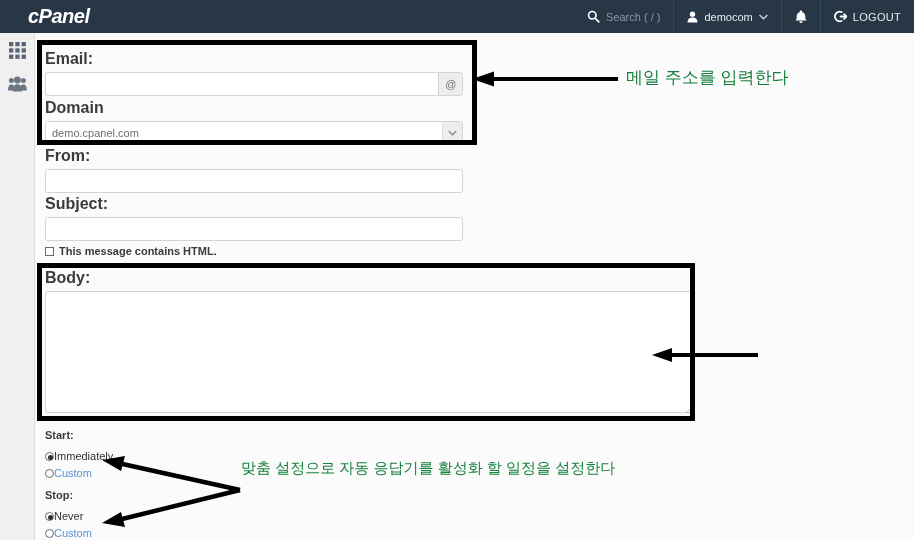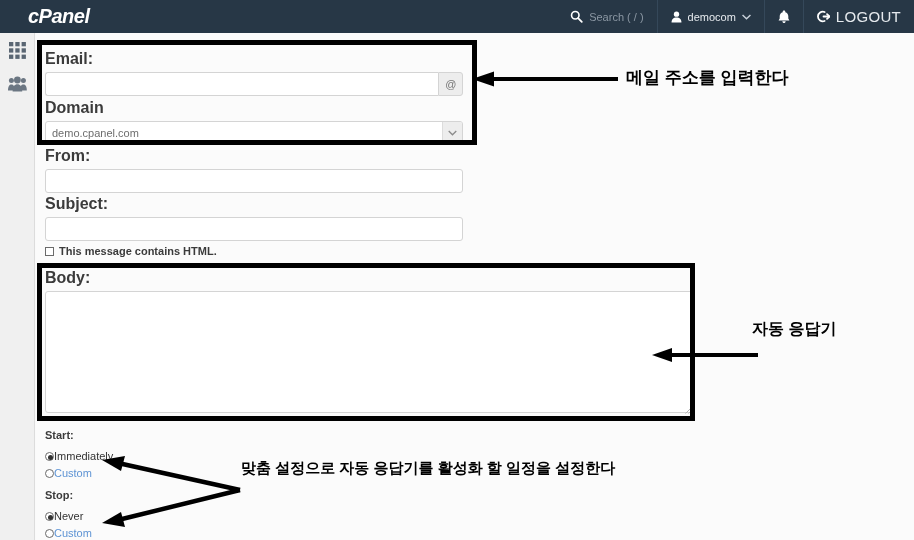--- a/index.html
+++ b/index.html
@@ -35,21 +35,21 @@
   .hdr-cell {
     display: flex; align-items: center; gap: 6px;
     height: 33px; padding: 0 13px;
     font-size: 11px; color: #c9d1da;
     white-space: nowrap;
   }
   .hdr-div { width: 1px; height: 33px; background: #35485a; }
   #search-placeholder { color: #8b97a3; font-size: 11px; }
   .ico { display: inline-block; flex: none; }
   .ico svg { display: block; }
-  #logout-label { font-size: 15px; color: #e6eaee; letter-spacing: .3px; text-align: center; }
+  #logout-label { font-size: 11px; color: #e6eaee; letter-spacing: .3px; text-align: center; }
   #user-name { font-size: 11px; color: #e6eaee; }
 
   
   #sidebar {
     position: absolute; top: 33px; left: 0;
     width: 35px; height: 507px;
     background: #f0f0f0;
     border-right: 1px solid #dcdcdc;
     z-index: 20;
   }
@@ -158,22 +158,22 @@
 
   
   .anno-box {
     position: absolute;
     border: 5px solid #000;
     pointer-events: none;
     z-index: 15;
   }
   .anno-text {
     position: absolute;
-    color: #000000;
-    font-weight: bold;
+    color: #15803d;
+    font-weight: normal;
     font-family: "Liberation Sans", sans-serif;
     white-space: nowrap;
     z-index: 16;
     line-height: 1.18;
   }
   .anno-arrow { position: absolute; z-index: 16; pointer-events: none; }
 </style>
 </head>
 <body>
 
@@ -361,16 +361,15 @@
 <svg class="anno-arrow" style="left:96px; top:452px;" width="146" height="78" viewBox="0 0 146 78">
   <line x1="144" y1="38" x2="22" y2="11" stroke="#000" stroke-width="4.5"></line>
   <path d="M6 8 L29 4 L25 19 Z" fill="#000"></path>
   <line x1="144" y1="38" x2="22" y2="68" stroke="#000" stroke-width="4.5"></line>
   <path d="M6 71 L25 60 L29 75 Z" fill="#000"></path>
 </svg>
 
 <div class="anno-text" style="left:626px; top:68px; font-size:17px;">메일 주소를 입력한다</div>
 
 <div class="anno-text" style="left:752px; top:320px; font-size:16px;">
-  <div>자동 응답기</div>
 </div>
 
 <div class="anno-text" style="left:241px; top:459px; font-size:15px;">맞춤 설정으로 자동 응답기를 활성화 할 일정을 설정한다</div>
 
 </body></html>

